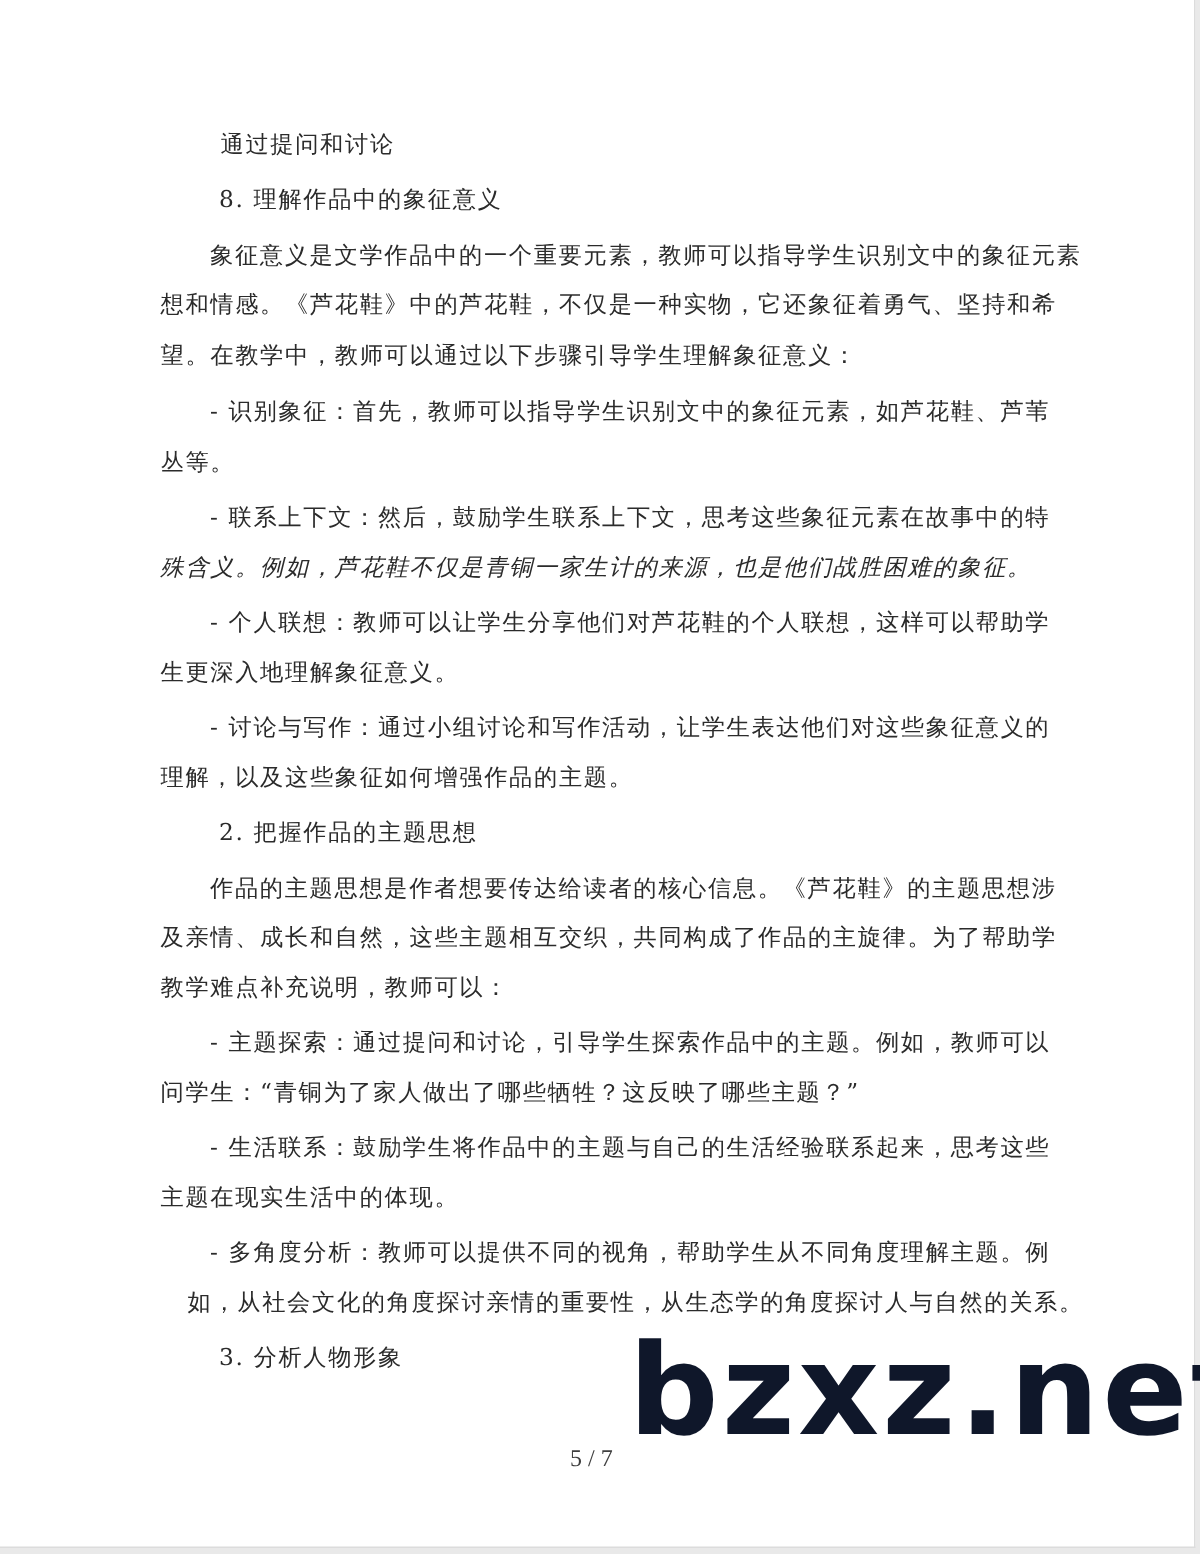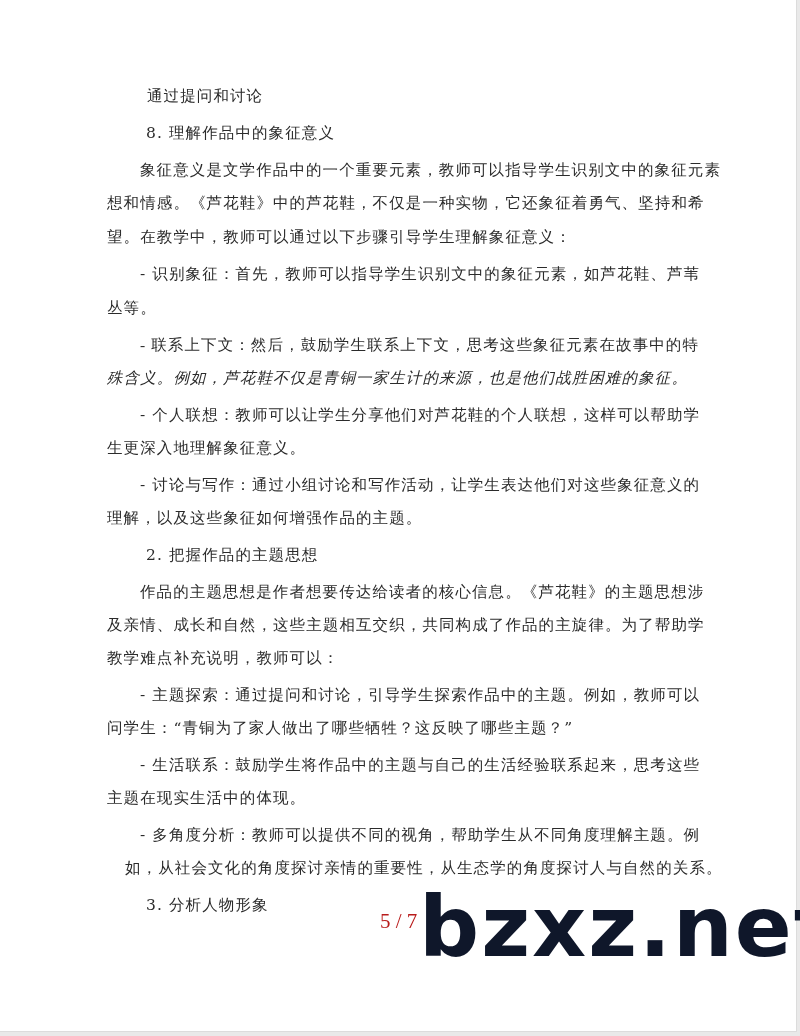--- a/index.html
+++ b/index.html
@@ -20,42 +20,42 @@
       position: absolute; font-size: 15.5px; line-height: 20px;
       white-space: nowrap; letter-spacing: 1.1px;
     }
     .watermark {
       position: absolute; left: 373px; top: 885px;
       font-family: "DejaVu Sans", "Liberation Sans", sans-serif;
       font-weight: bold; font-size: 84px; letter-spacing: 2px;
       color: #0f172a; line-height: 1; margin-left: 46px;
     }
     .pagenum {
-      position: absolute; left: 380px; top: 909px;
+      position: absolute; left: 380px; top: 964px;
       font-family: "Liberation Serif", "DejaVu Serif", serif;
-      font-size: 21px; color: #b91c1c;
+      font-size: 16px; color: #404040;
     }
   </style>
 </head>
 <body>
 
 <div class="sheet">
 
   <div class="line" style="left:147px;top:86px;">通过提问和讨论</div>
 
   <div class="line" style="left:146px;top:123px;">8. 理解作品中的象征意义</div>
 
   <div class="line" style="left:140px;top:160px;">象征意义是文学作品中的一个重要元素，教师可以指导学生识别文中的象征元素</div>
   <div class="line" style="left:107px;top:193px;">想和情感。《芦花鞋》中的芦花鞋，不仅是一种实物，它还象征着勇气、坚持和希</div>
   <div class="line" style="left:107px;top:227px;">望。在教学中，教师可以通过以下步骤引导学生理解象征意义：</div>
 
   <div class="line" style="left:140px;top:264px;">- 识别象征：首先，教师可以指导学生识别文中的象征元素，如芦花鞋、芦苇</div>
   <div class="line" style="left:107px;top:298px;">丛等。</div>
 
-  <div class="line" style="left:140px;top:335px;font-family:Liberation Serif, serif;">- 联系上下文：然后，鼓励学生联系上下文，思考这些象征元素在故事中的特</div>
+  <div class="line" style="left:140px;top:335px;">- 联系上下文：然后，鼓励学生联系上下文，思考这些象征元素在故事中的特</div>
   <div class="line" style="left:107px;top:368px;font-style:italic;">殊含义。例如，芦花鞋不仅是青铜一家生计的来源，也是他们战胜困难的象征。</div>
 
   <div class="line" style="left:140px;top:405px;">- 个人联想：教师可以让学生分享他们对芦花鞋的个人联想，这样可以帮助学</div>
   <div class="line" style="left:107px;top:438px;">生更深入地理解象征意义。</div>
 
   <div class="line" style="left:140px;top:475px;">- 讨论与写作：通过小组讨论和写作活动，让学生表达他们对这些象征意义的</div>
   <div class="line" style="left:107px;top:508px;">理解，以及这些象征如何增强作品的主题。</div>
 
   <div class="line" style="left:146px;top:545px;">2. 把握作品的主题思想</div>
 

